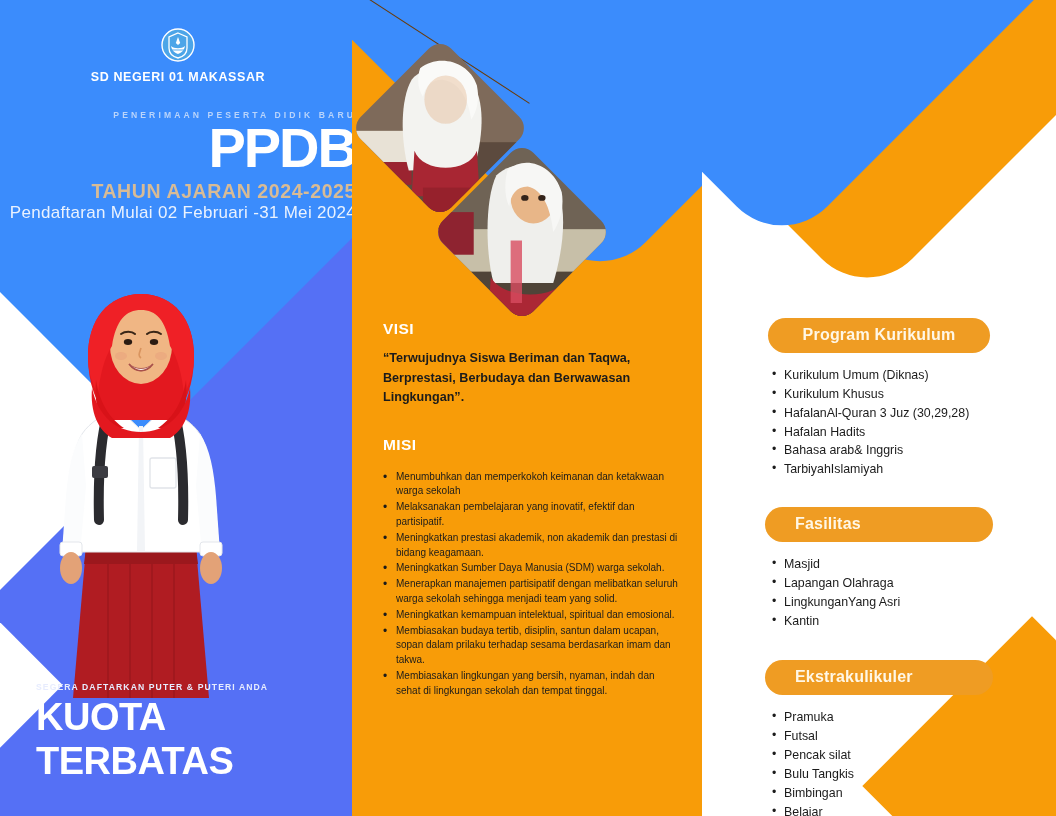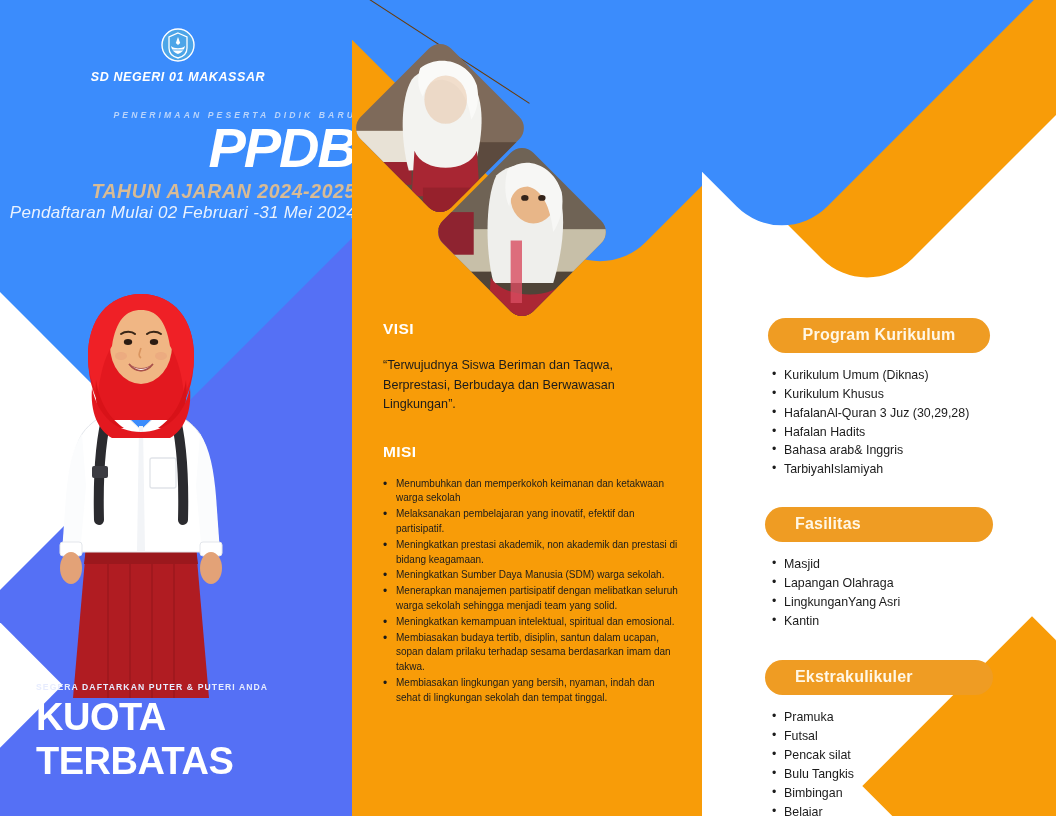--- a/index.html
+++ b/index.html
@@ -56,21 +56,20 @@
     background:#ffffff;
     transform:rotate(45deg);
   }
 
   .left-header{
     position:absolute;
     left:0; top:0;
     width:356px;
     text-align:center;
     z-index:6;
-    font-style:italic;
   }
   .logo-wrap{
     margin:28px auto 8px auto;
     width:34px;height:34px;
     display:block;
   }
   .school-name{
     color:#ffffff;
     font-size:12.5px;
     font-weight:bold;
@@ -186,23 +185,23 @@
   }
   .sec-title{
     color:#FFFFFF;
     font-size:15.5px;
     font-weight:bold;
     letter-spacing:0.4px;
   }
   .visi-text{
     color:#1B1B1B;
     font-size:12.6px;
-    font-weight:normal;
+    font-weight:bold;
     line-height:1.55;
-    margin-top:18px;
+    margin-top:11px;
     width:282px;
   }
   .misi-title{ margin-top:28px; }
   .misi-list{
     list-style:none;
     margin:16px 0 0 0;
     padding:0;
     width:296px;
   }
   .misi-list li{

